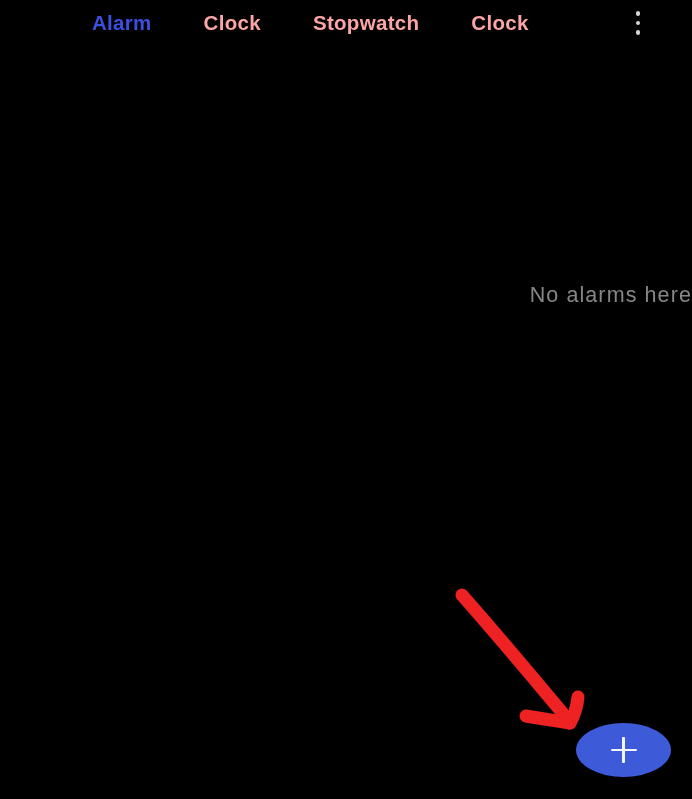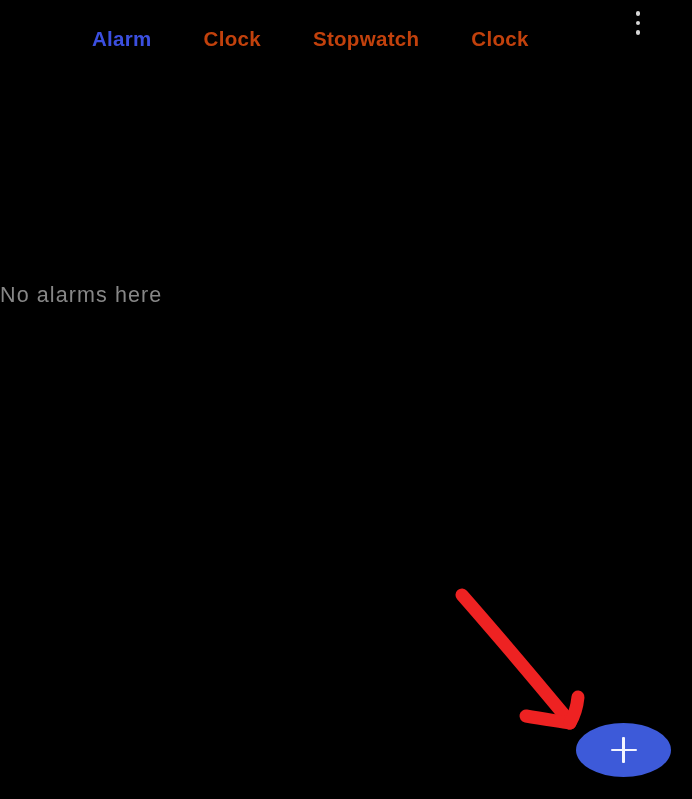--- a/index.html
+++ b/index.html
@@ -29,28 +29,27 @@
     position: absolute;
     left: 0;
     top: 0;
     width: 692px;
     height: 46px;
     display: flex;
     align-items: center;
     background: #000000;
     box-sizing: border-box;
     padding-left: 92px;
-    margin-top: 16px;
   }
 
   .tab {
     font-size: 20.5px;
     font-weight: bold;
     letter-spacing: 0.3px;
-    color: #c2410c;
+    color: #fca5a5;
     line-height: 1;
     white-space: nowrap;
     cursor: pointer;
     user-select: none;
     margin-right: 52px;
   }
   .tab.active {
     color: #3b4fe0;
   }
 
@@ -74,21 +73,21 @@
     background: #d6d6d6;
     margin: 2.6px 0;
   }
 
   
   #empty-state {
     position: absolute;
     left: 0;
     top: 283px;
     width: 692px;
-    text-align: left;
+    text-align: right;
   }
   #empty-text {
     font-size: 21.5px;
     font-weight: normal;
     letter-spacing: 1.1px;
     color: #878787;
     line-height: 1.2;
     user-select: none;
   }
 

